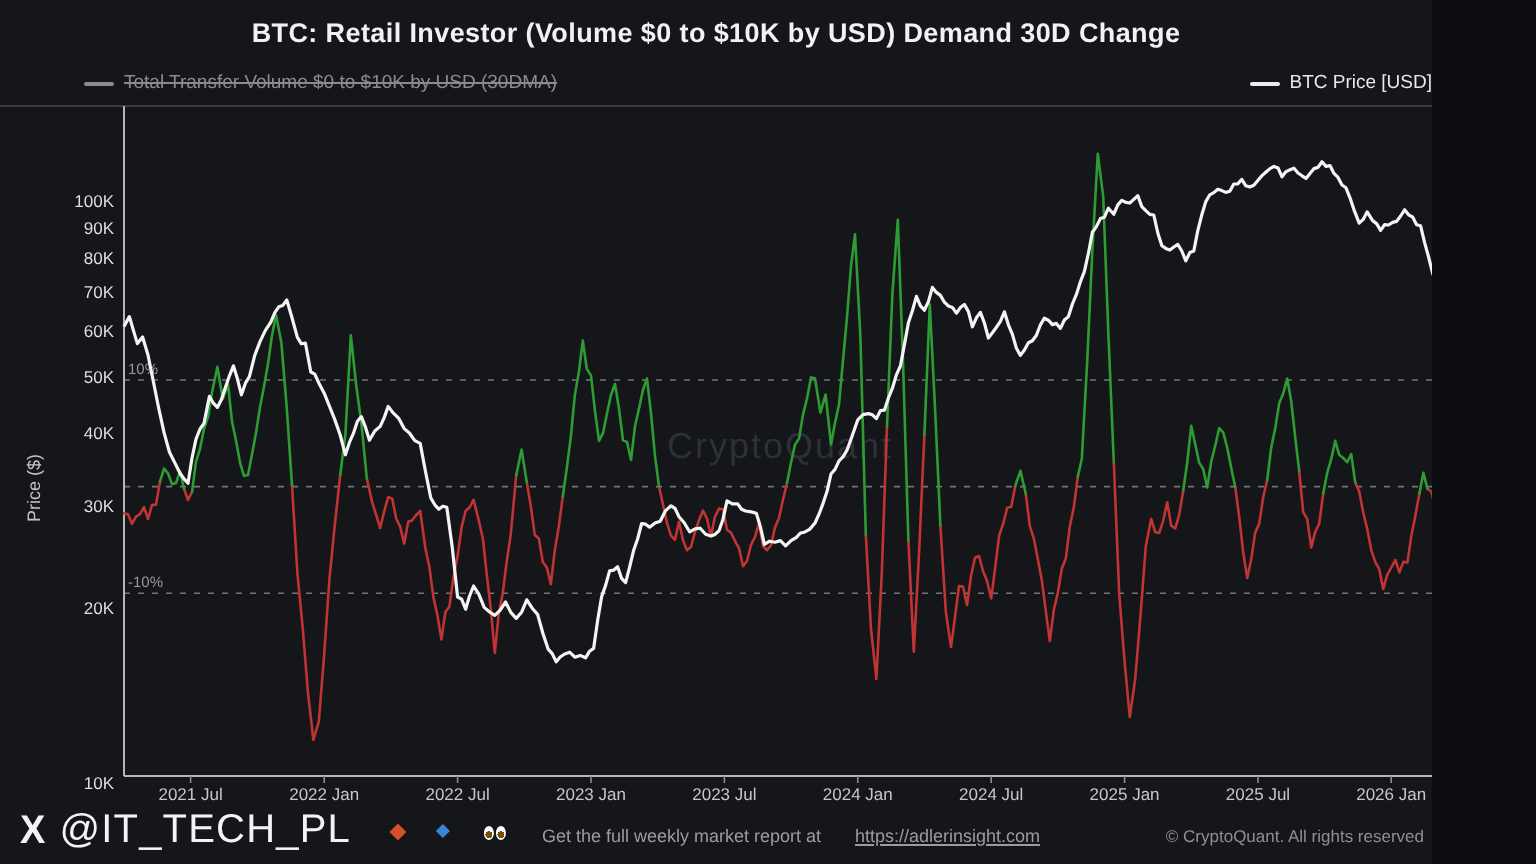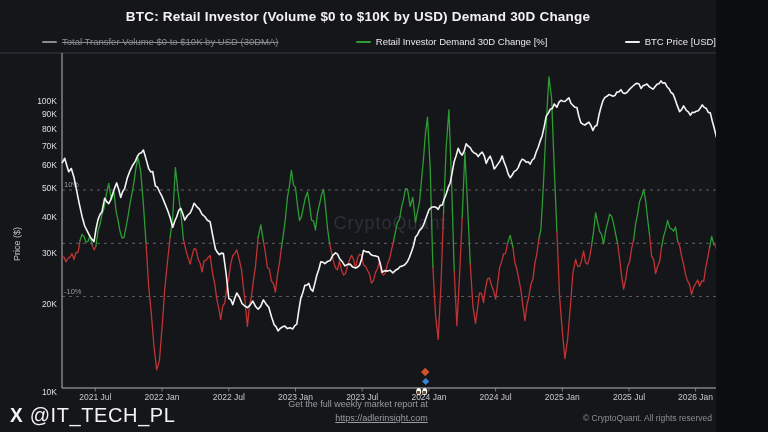--- a/index.html
+++ b/index.html
@@ -11,45 +11,41 @@
           align-items:center;gap:14px;margin-left:42px;}
   .legend-item{display:flex;align-items:center;gap:5px;font-size:9.5px;color:#e8e8ec;cursor:pointer;white-space:nowrap;}
   .dash{display:inline-block;width:15px;height:2px;border-radius:1px;background:#888;}
   #plot{position:absolute;left:0;top:0;}
   #plot text{font-family:"Liberation Sans",sans-serif;}
   .footer{position:absolute;left:0;right:0;bottom:0;height:32px;}
   .f-left{position:absolute;left:10px;bottom:5px;display:flex;align-items:center;gap:7px;color:#f4f4f6;}
   .x-logo{font-weight:800;font-size:19px;line-height:1;transform:scaleY(1.05);}
   .handle{font-size:20px;letter-spacing:.6px;}
   .f-center{position:absolute;left:50%;transform:translateX(-50%);bottom:9px;display:flex;
-            align-items:flex-end;gap:4px;font-size:9px;color:#9b9ca1;white-space:nowrap;flex-direction:column;}
+            align-items:flex-start;gap:17px;font-size:9px;color:#9b9ca1;white-space:nowrap;}
   .f-center .link{text-decoration:underline;}
   .f-right{position:absolute;right:4px;bottom:9px;font-size:8.5px;color:#8e8f93;}
   .di{display:inline-block;transform:rotate(45deg);}
   .di.orange{width:6px;height:6px;background:#d4502a;}
   .di.blue{width:5px;height:5px;background:#3b82d9;}
   .eyes{display:inline-flex;gap:1px;margin:0 1px;}
   .eye{width:5px;height:7px;border-radius:50%;
        background:radial-gradient(circle at 50% 62%, #7a4a12 0%, #7a4a12 34%, #ffffff 35%);}
 </style>
 </head>
 <body>
 
 <div class="screen">
 
   <div class="title">BTC: Retail Investor (Volume $0 to $10K by USD) Demand 30D Change</div>
 
   <div class="legend">
     <div class="legend-item">
       <span class="dash" style="background: rgb(138, 139, 144);"></span>
       <span class="lbl" style="color: rgb(138, 139, 144); text-decoration: line-through;">Total Transfer Volume $0 to $10K by USD (30DMA)</span>
-    </div>
-    <div class="legend-item">
-      <span class="dash" style="background: rgb(45, 156, 51);"></span>
-      <span class="lbl" style="color: rgb(232, 232, 236);">Retail Investor Demand 30D Change [%]</span>
     </div>
     <div class="legend-item">
       <span class="dash" style="background: rgb(236, 236, 240);"></span>
       <span class="lbl" style="color: rgb(232, 232, 236);">BTC Price [USD]</span>
     </div>
   </div>
 
   <svg id="plot" width="768" height="432" viewBox="0 0 768 432">
       <line x1="0" y1="53" x2="768" y2="53" stroke="#3a3b40" stroke-width="1"></line>
       <line x1="62" y1="190.0" x2="725" y2="190.0" stroke="#85868a" stroke-width="0.8" stroke-dasharray="3 4" opacity="0.85"></line>

